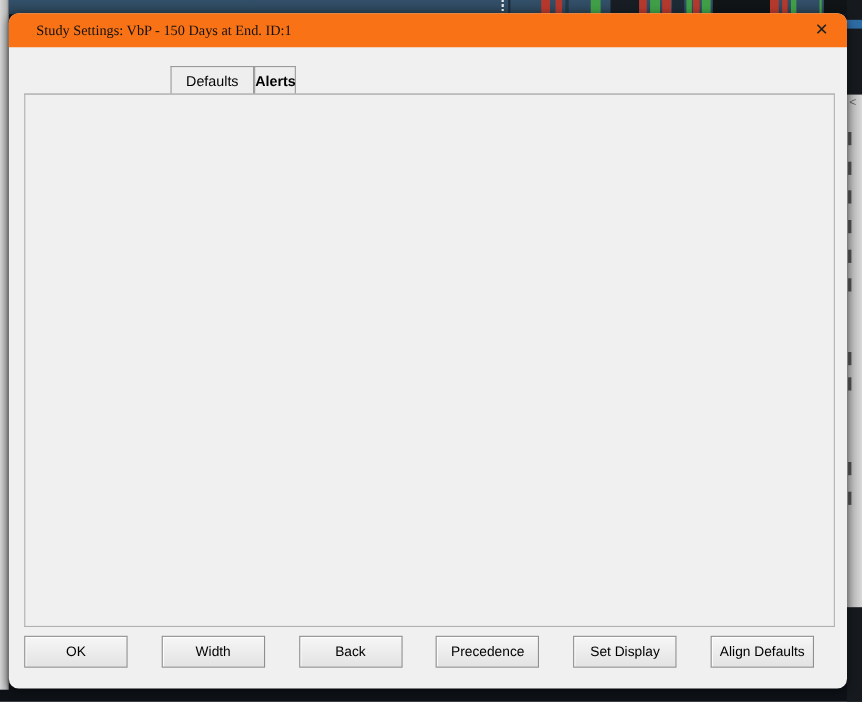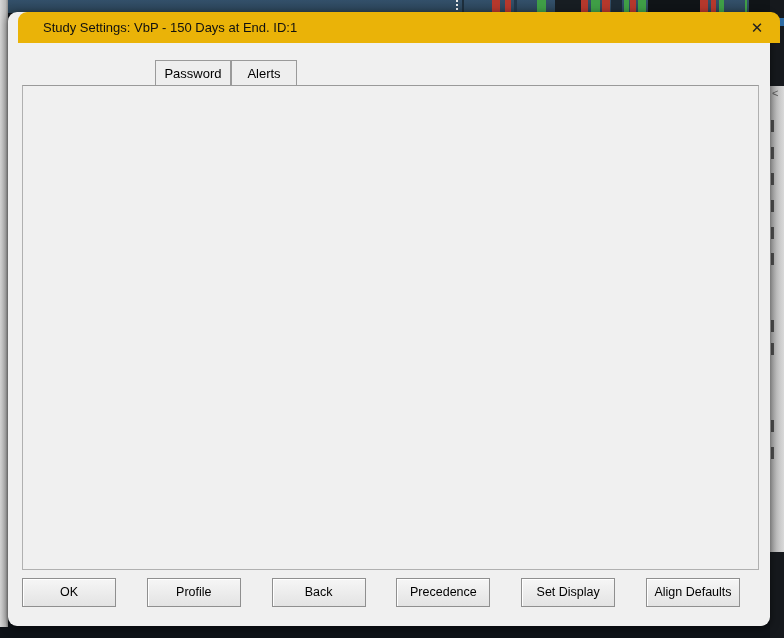--- a/index.html
+++ b/index.html
@@ -17,22 +17,22 @@
   .bg-rightstrip { position:absolute; left:770px; top:0; width:14px; height:638px; background:#16191d; }
   .bg-rs-blue { position:absolute; left:0; top:18px; width:14px; height:8px; background:#2d6ba3; }
   .bg-rs-gray { position:absolute; left:0; top:86px; width:14px; height:466px;
                 background:linear-gradient(90deg,#a8a8a8,#d9d9d9); }
   .bg-rs-tick { position:absolute; left:1px; width:3px; height:12px; background:#4f4f4f; }
   .bg-rs-chev { position:absolute; left:2px; top:2px; color:#5a5a5a; font-size:11px; line-height:11px; }
 
   
   .dialog { position:absolute; left:8px; top:12px; width:762px; height:614px;
             background:#f0f0f0; border-radius:9px; box-shadow:0 2px 8px rgba(0,0,0,.55); }
-  .titlebar { position:absolute; left:10px; top:0; width:100%; height:31px; background:#eab308;
-              border-radius:9px 9px 0 0; }
+  .titlebar { position:absolute; left:0; top:0; width:100%; height:31px; background:#f97316;
+              border-radius:9px 9px 0 0;font-family:Liberation Serif, serif; }
   .title { position:absolute; left:25px; top:8px; font-size:13px; color:#111; white-space:pre; }
   .close-btn { position:absolute; right:10px; top:3px; width:26px; height:26px; text-align:center;
                line-height:26px; font-size:15px; color:#222; cursor:default; }
 
   
   .tab { position:absolute; background:#f0f0f0; border:1px solid #9a9a9a; border-bottom:none;
          text-align:center; font-size:13px; padding-top:5px; }
   .tab.active { top:44px; height:30px; z-index:3; border-radius:2px 2px 0 0; }
   .tab.inactive { top:48px; height:26px; z-index:1; background:#eeeeee; }
   .tabpage { position:absolute; left:14px; top:73px; width:737px; height:485px;
@@ -146,22 +146,22 @@
 
 <div class="dialog">
 
   <div class="titlebar">
     <div class="title">Study Settings: VbP - 150 Days at End. ID:1</div>
     <div class="close-btn">
       <span>✕</span>
     </div>
   </div>
 
-  <div class="tab inactive" style="left:147px; width:76px;">Password</div>
-  <div class="tab inactive" style="left:223px; width:66px;">Alerts</div>
+  <div class="tab inactive" style="left:147px; width:76px;">Defaults</div>
+  <div class="tab inactive" style="left:223px; width:38px;font-weight:bold;">Alerts</div>
   <div class="tabpage"></div>
 
   <div class="lbl" style="left:33px; top:106px;">Standard Precedence</div>
 
   <div class="lbl" style="left:33px; top:131px;">Based On:</div>
   <div class="combo" style="left:32px; top:148px; width:212px; height:22px;">
     <span class="val">&lt;Main Price Graph&gt;</span>
     <span class="arrow">▼</span>
   </div>
 
@@ -310,20 +310,20 @@
   <div class="groupbox">
     <div class="grouplegend">Right Align Volume Bars</div>
     <div class="selcombo">
       <div class="sel">Yes</div>
       <span class="arrow">▼</span>
     </div>
   </div>
 
   <div class="btnrow" id="btnrow">
       <div class="btn">OK</div>
-      <div class="btn">Profile</div>
+      <div class="btn">Width</div>
       <div class="btn">Back</div>
       <div class="btn">Precedence</div>
       <div class="btn">Set Display</div>
       <div class="btn">Align Defaults</div>
     </div>
 
 </div>
 
 </body></html>

